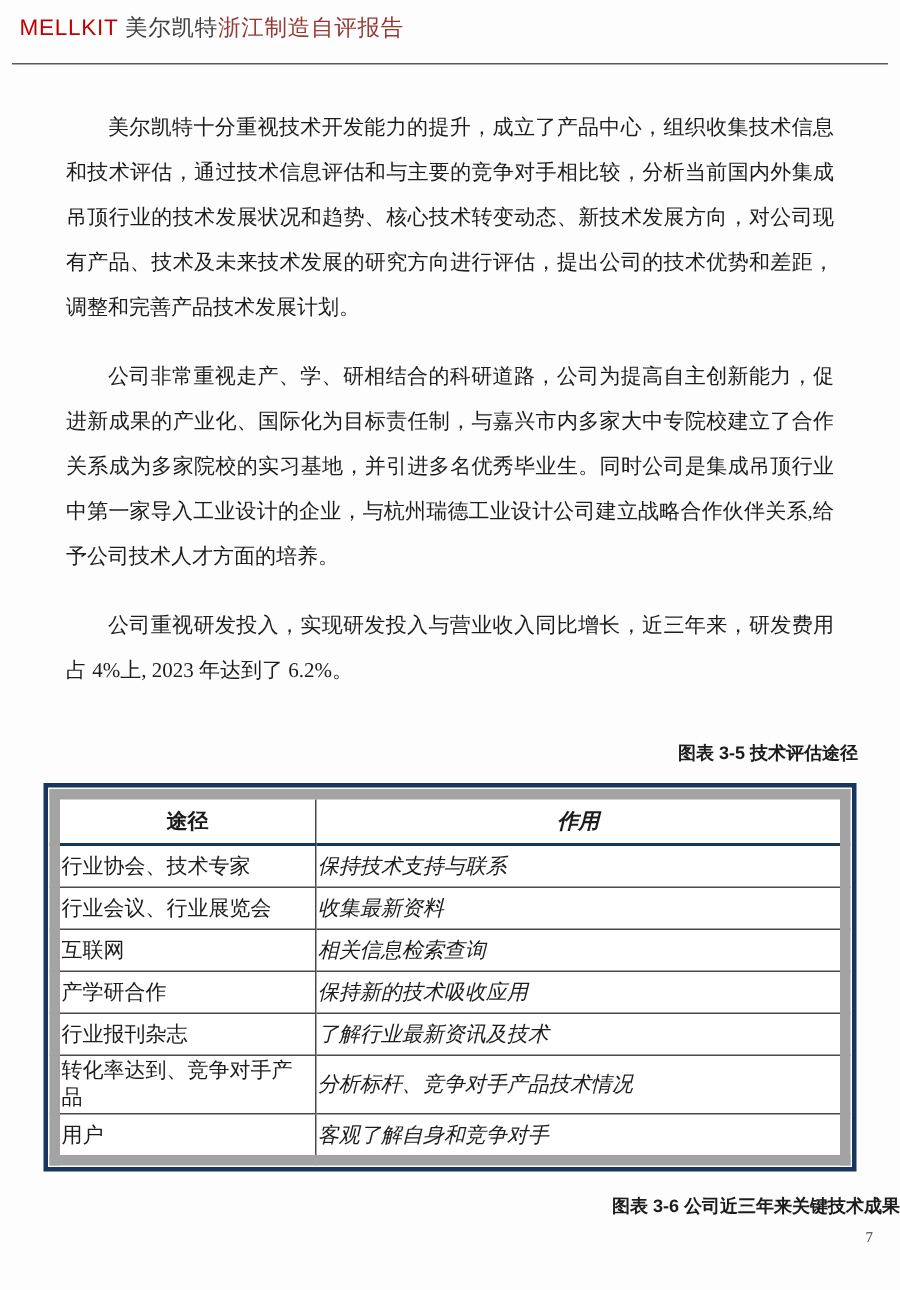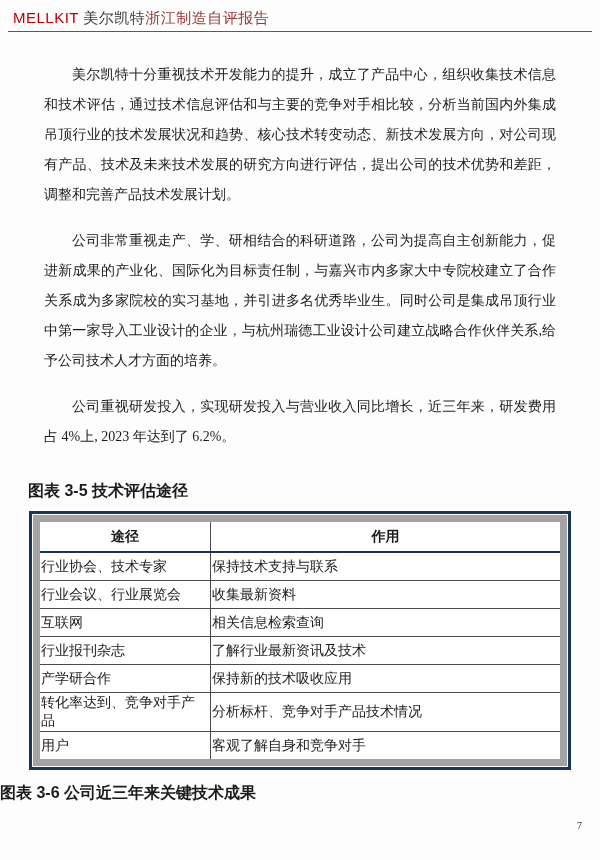--- a/index.html
+++ b/index.html
@@ -6,42 +6,42 @@
   body {
     width: 600px; height: 860px;
     background: #fdfdfd;
     position: relative;
     font-family: "Liberation Serif", serif;
     color: #1c1c1c;
     overflow: hidden;
   }
   .page-header {
     margin: 0 8px;
-    padding: 9px 0 3px 5px;
+    padding: 9px 0 14px 5px;
     border-bottom: 1px solid #5a5a5a;
     font-size: 15px;
     letter-spacing: 0.5px;
     white-space: nowrap;
   }
   .brand { font-family: "Liberation Sans", sans-serif; font-weight: 500; }
   .content { margin: 0 28px; padding-top: 12px; }
   .para {
     margin: 16px;
     font-size: 14px;
     line-height: 30px;
     text-indent: 2em;
     text-align: justify;
     text-justify: inter-ideograph;
   }
   .caption {
     margin: 0;
     padding-top: 9px;
-    font-size: 16px;
+    font-size: 12px;
     font-weight: bold;
-    text-align: left;
+    text-align: right;
     line-height: 28px;
     font-family: "Liberation Sans", sans-serif;
   }
   .tbl-wrap {
     margin: 6px 29px 0 29px;
     border: 3px solid #17365d;
     padding: 1px;
     background: #ffffff;
   }
   table.eval {
@@ -54,21 +54,21 @@
     height: 27px;
     font-weight: bold;
     text-align: center;
     border-bottom: 2px solid #17365d;
     font-family: "Liberation Sans", sans-serif;
   }
   table.eval td {
     height: 25px;
     border-top: 1px solid #4a4a4a;
   }
-  table.eval th + th, table.eval td + td { border-left: 1px solid #4a4a4a; }
+  table.eval th + th, table.eval td + td { border-left: 1px solid #4a4a4a; font-style: italic; }
   .col-way { width: 33%; }
   .page-number {
     position: absolute;
     right: 18px;
     top: 820px;
     font-size: 10px;
     color: #333;
   }
 </style>
 </head>
@@ -101,26 +101,26 @@
       </tr>
       <tr>
         <td>行业会议、行业展览会</td>
         <td>收集最新资料</td>
       </tr>
       <tr>
         <td>互联网</td>
         <td>相关信息检索查询</td>
       </tr>
       <tr>
+        <td>产学研合作</td>
+        <td>保持新的技术吸收应用</td>
+      </tr>
+      <tr>
         <td>行业报刊杂志</td>
         <td>了解行业最新资讯及技术</td>
-      </tr>
-      <tr>
-        <td>产学研合作</td>
-        <td>保持新的技术吸收应用</td>
       </tr>
       <tr>
         <td>转化率达到、竞争对手产品</td>
         <td>分析标杆、竞争对手产品技术情况</td>
       </tr>
       <tr>
         <td>用户</td>
         <td>客观了解自身和竞争对手</td>
       </tr>
     </tbody>

